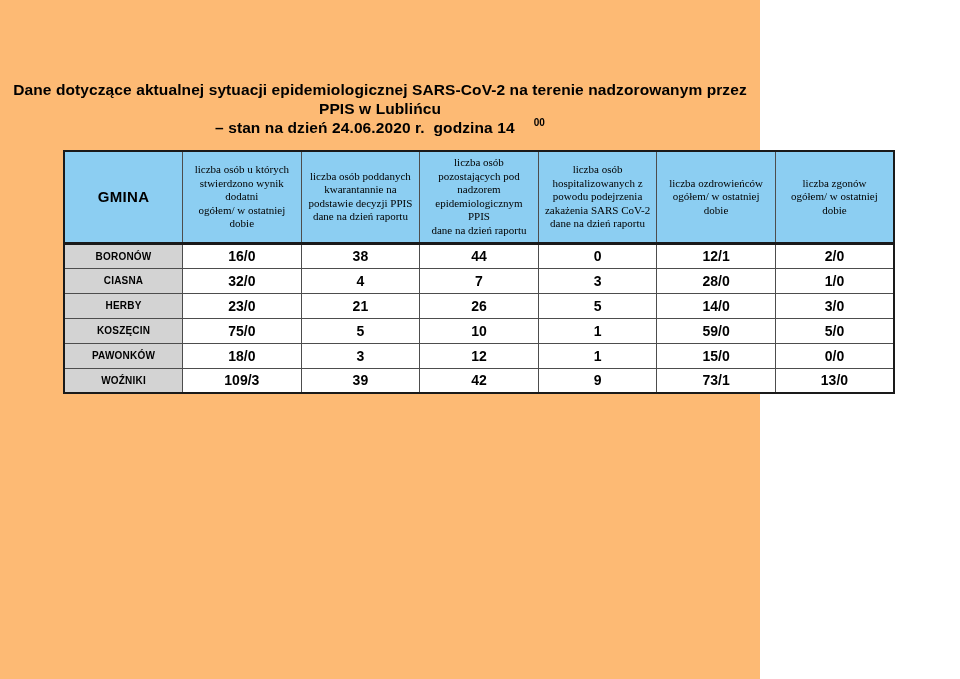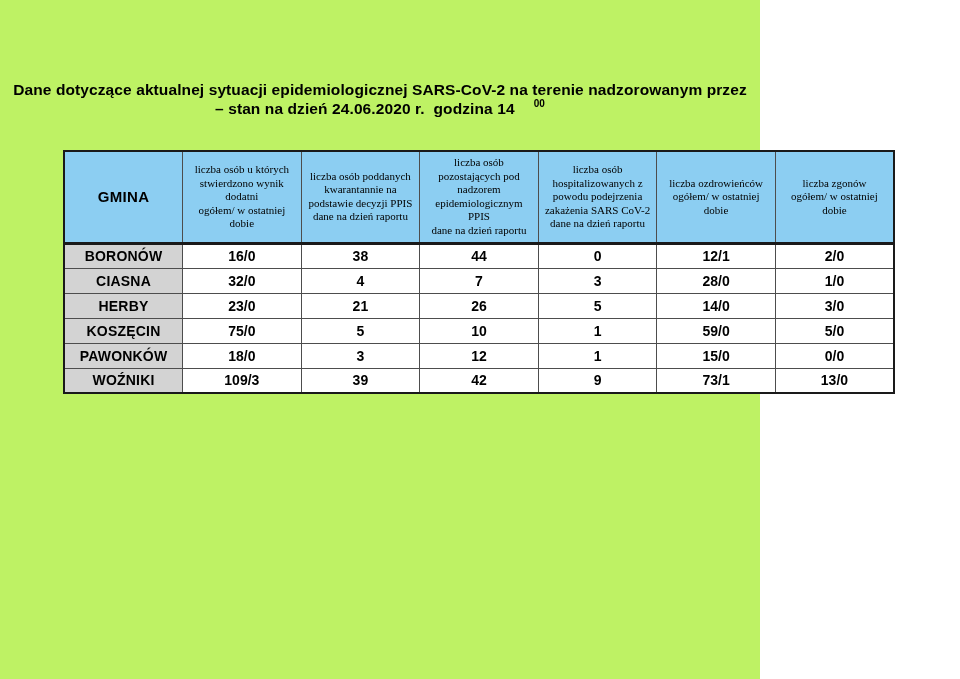--- a/index.html
+++ b/index.html
@@ -16,21 +16,21 @@
     height: 679px;
     background: #ffffff;
     font-family: "Liberation Sans", sans-serif;
     color: var(--text);
     overflow: hidden;
   }
   .page {
     position: relative;
     width: 760px;
     height: 679px;
-    background: #bef264;
+    background: #fdba74;
     text-decoration: underline;
   }
   .title-block {
     position: absolute;
     top: 80px;
     left: 0;
     width: 100%;
     text-align: center;
     font-weight: bold;
     font-size: 15.5px;
@@ -78,31 +78,32 @@
     letter-spacing: 0.3px;
   }
   .epi-table tbody td {
     height: 25px;
     font-weight: bold;
     font-size: 14px;
     background: #ffffff;
   }
   .epi-table tbody td.gmina {
     background: var(--gmina-bg);
-    font-size: 14px;
+    font-size: 10px;
     letter-spacing: 0.2px;
   }
 </style>
 </head>
 <body>
 
 <div class="page">
 
   <div class="title-block">
     <div class="title-line1">Dane dotyczące aktualnej sytuacji epidemiologicznej SARS-CoV-2 na terenie nadzorowanym przez</div>
+    <div class="title-line2">PPIS w Lublińcu</div>
     <div class="title-line3"><span>– stan na dzień 24.06.2020 r.&nbsp; godzina 14</span><sup>00</sup></div>
   </div>
 
   <table class="epi-table">
     <thead>
       <tr>
         <th class="col-gmina">GMINA</th>
         <th>liczba osób u których
 stwierdzono wynik
 dodatni

